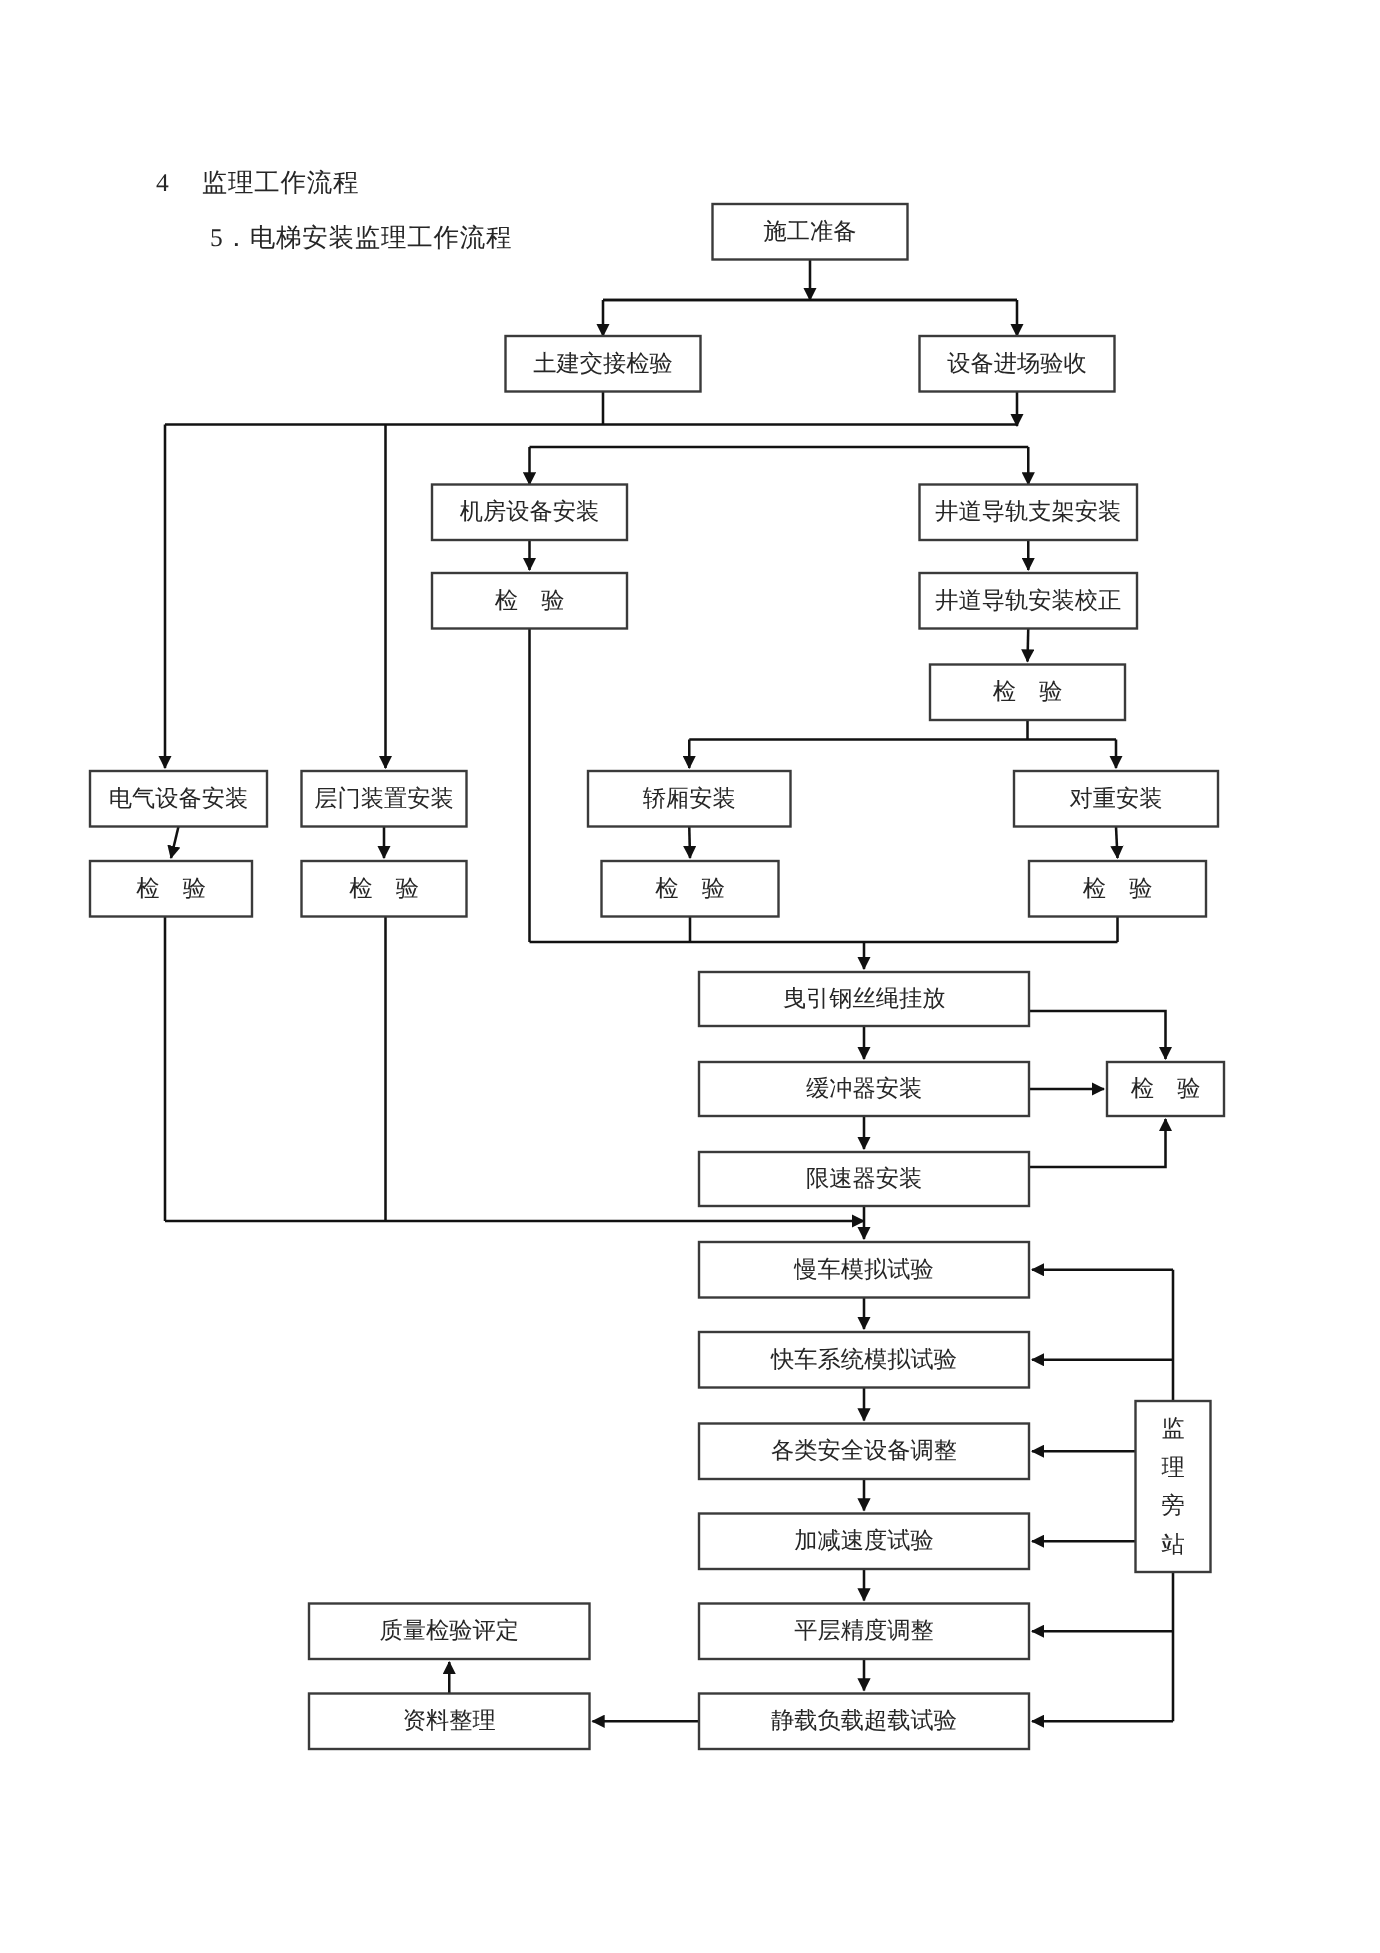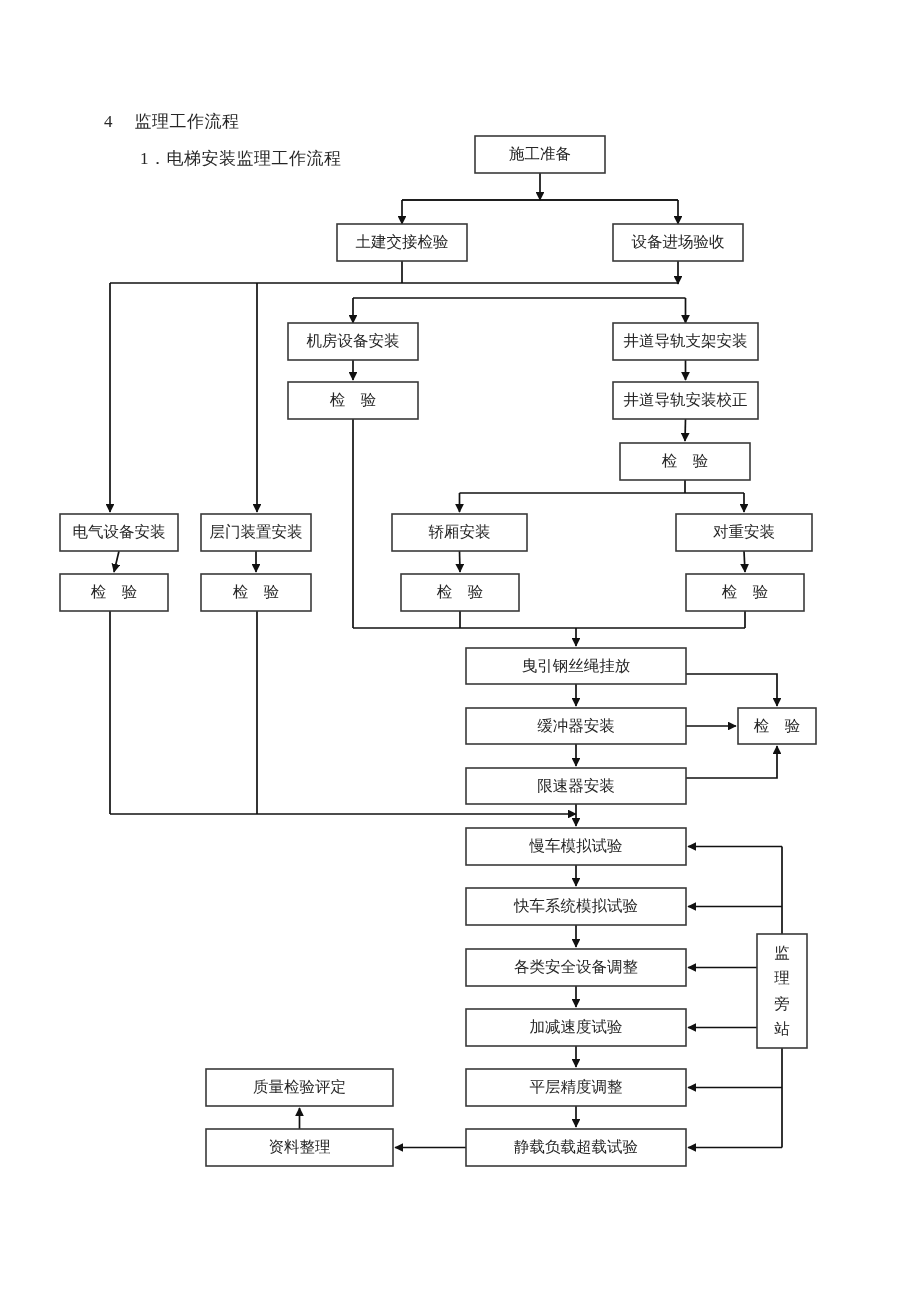--- a/index.html
+++ b/index.html
@@ -69,21 +69,21 @@
 <body>
 
 <div id="page">
 
   <div class="heading" id="heading-main">
     <span>4</span>
     <span style="display:inline-block;width:12px"></span>
     <span>监理工作流程</span>
   </div>
 
-  <div class="heading" id="heading-sub">1．电梯安装监理工作流程</div>
+  <div class="heading" id="heading-sub">5．电梯安装监理工作流程</div>
 
   <svg id="flow" viewBox="0 0 920 1302">
     <defs>
       <marker id="arw" viewBox="0 0 10 10" refX="9.2" refY="5" markerWidth="5.2" markerHeight="5.2" orient="auto-start-reverse">
         <path d="M 0 0 L 10 5 L 0 10 z" fill="#111111"></path>
       </marker>
     </defs>
 
     <g id="edges">
         <path d="M 540 173 L 540 200" class="ln" marker-end="url(#arw)"></path>

